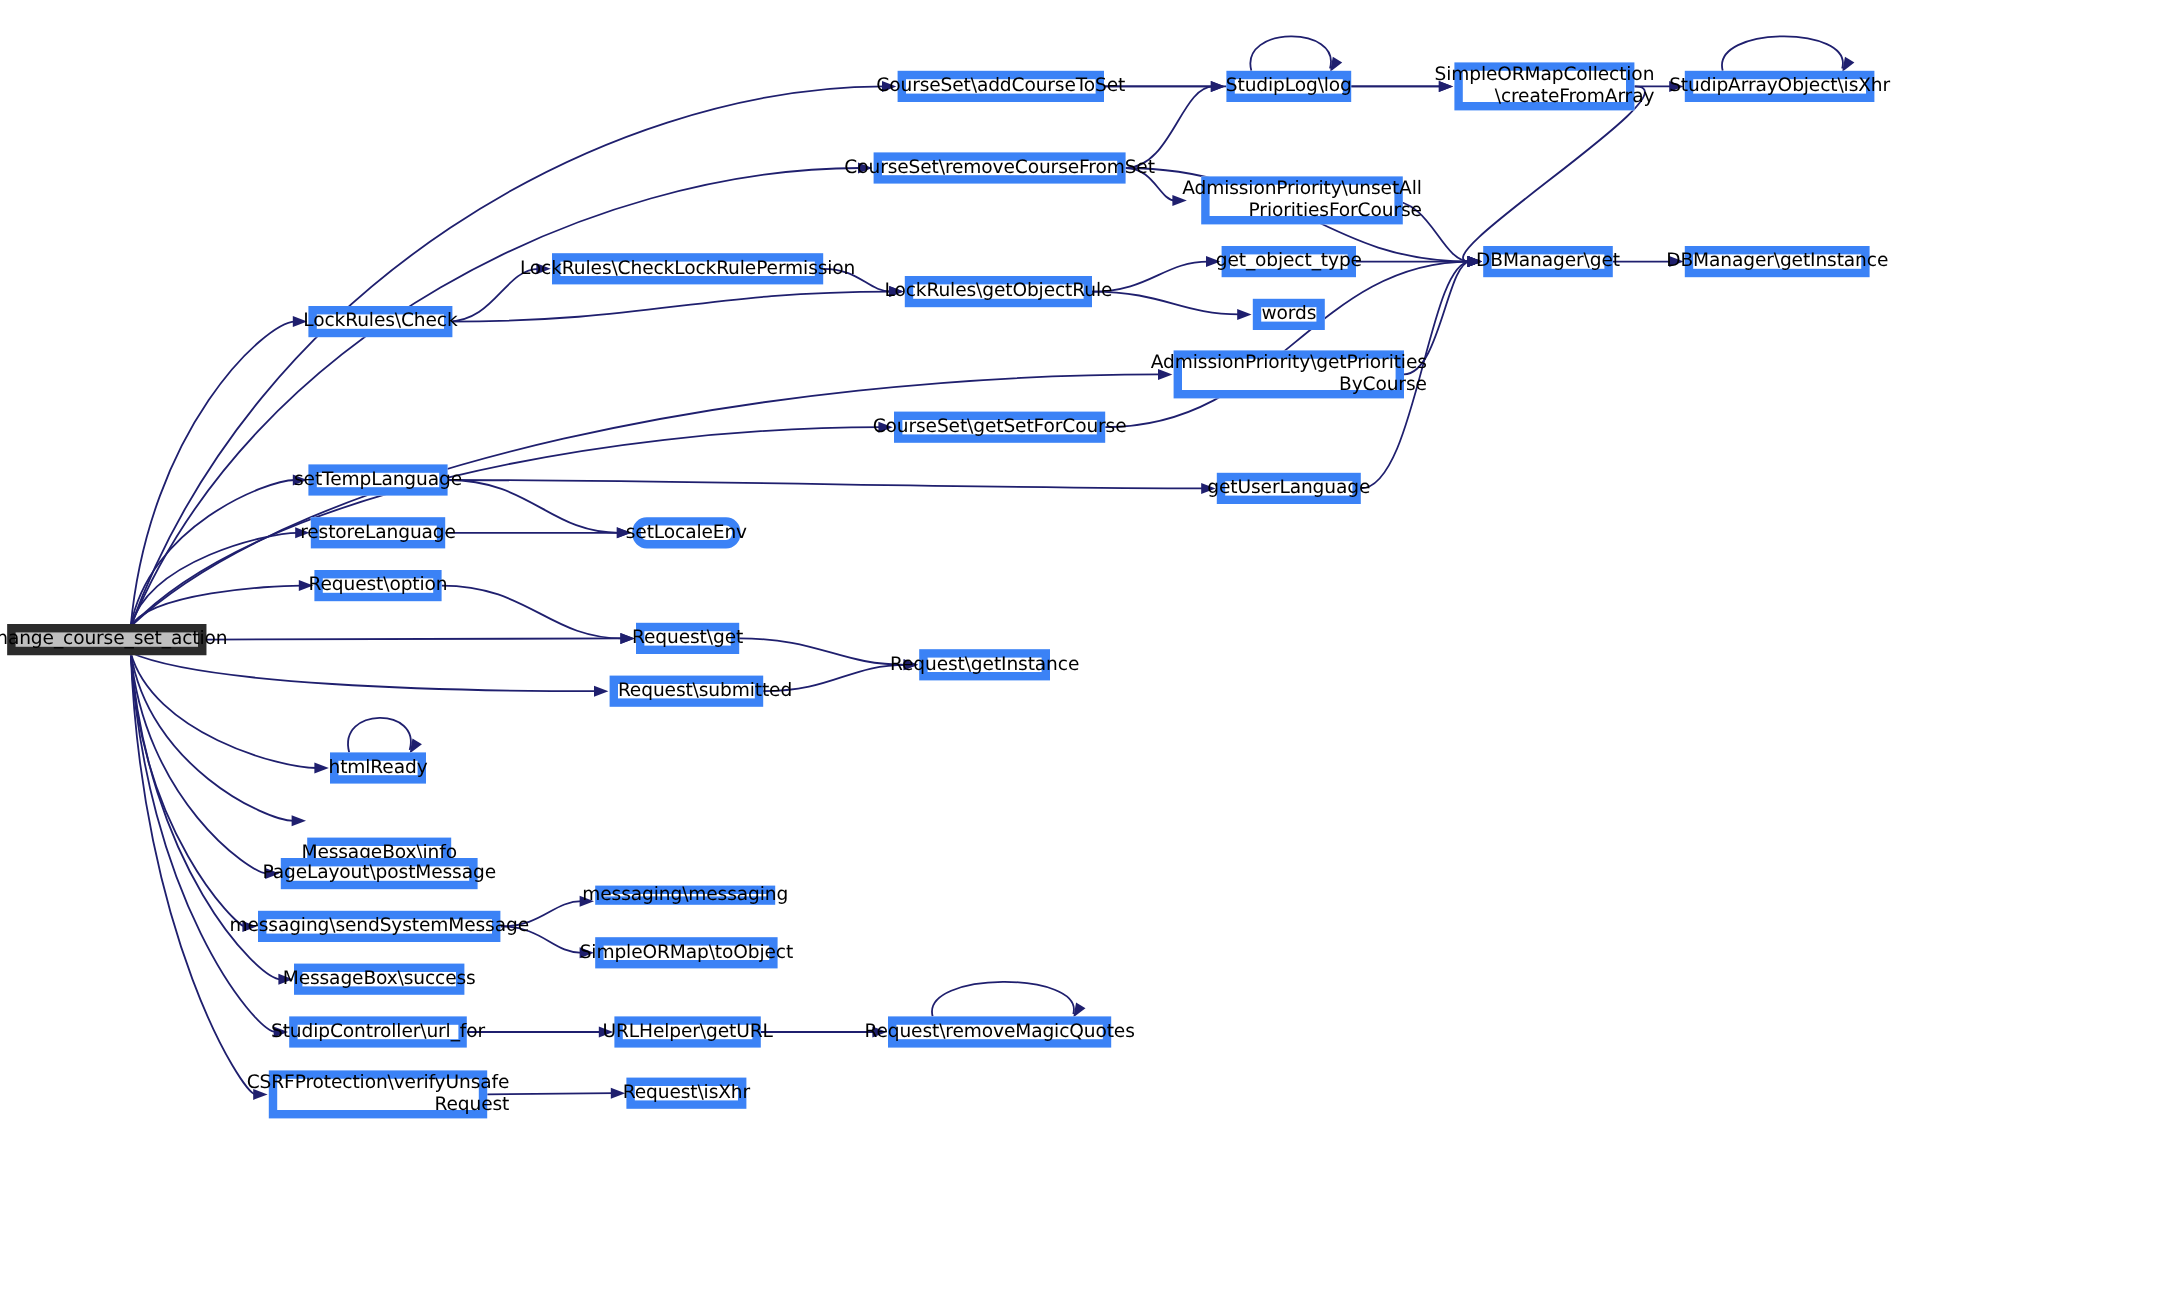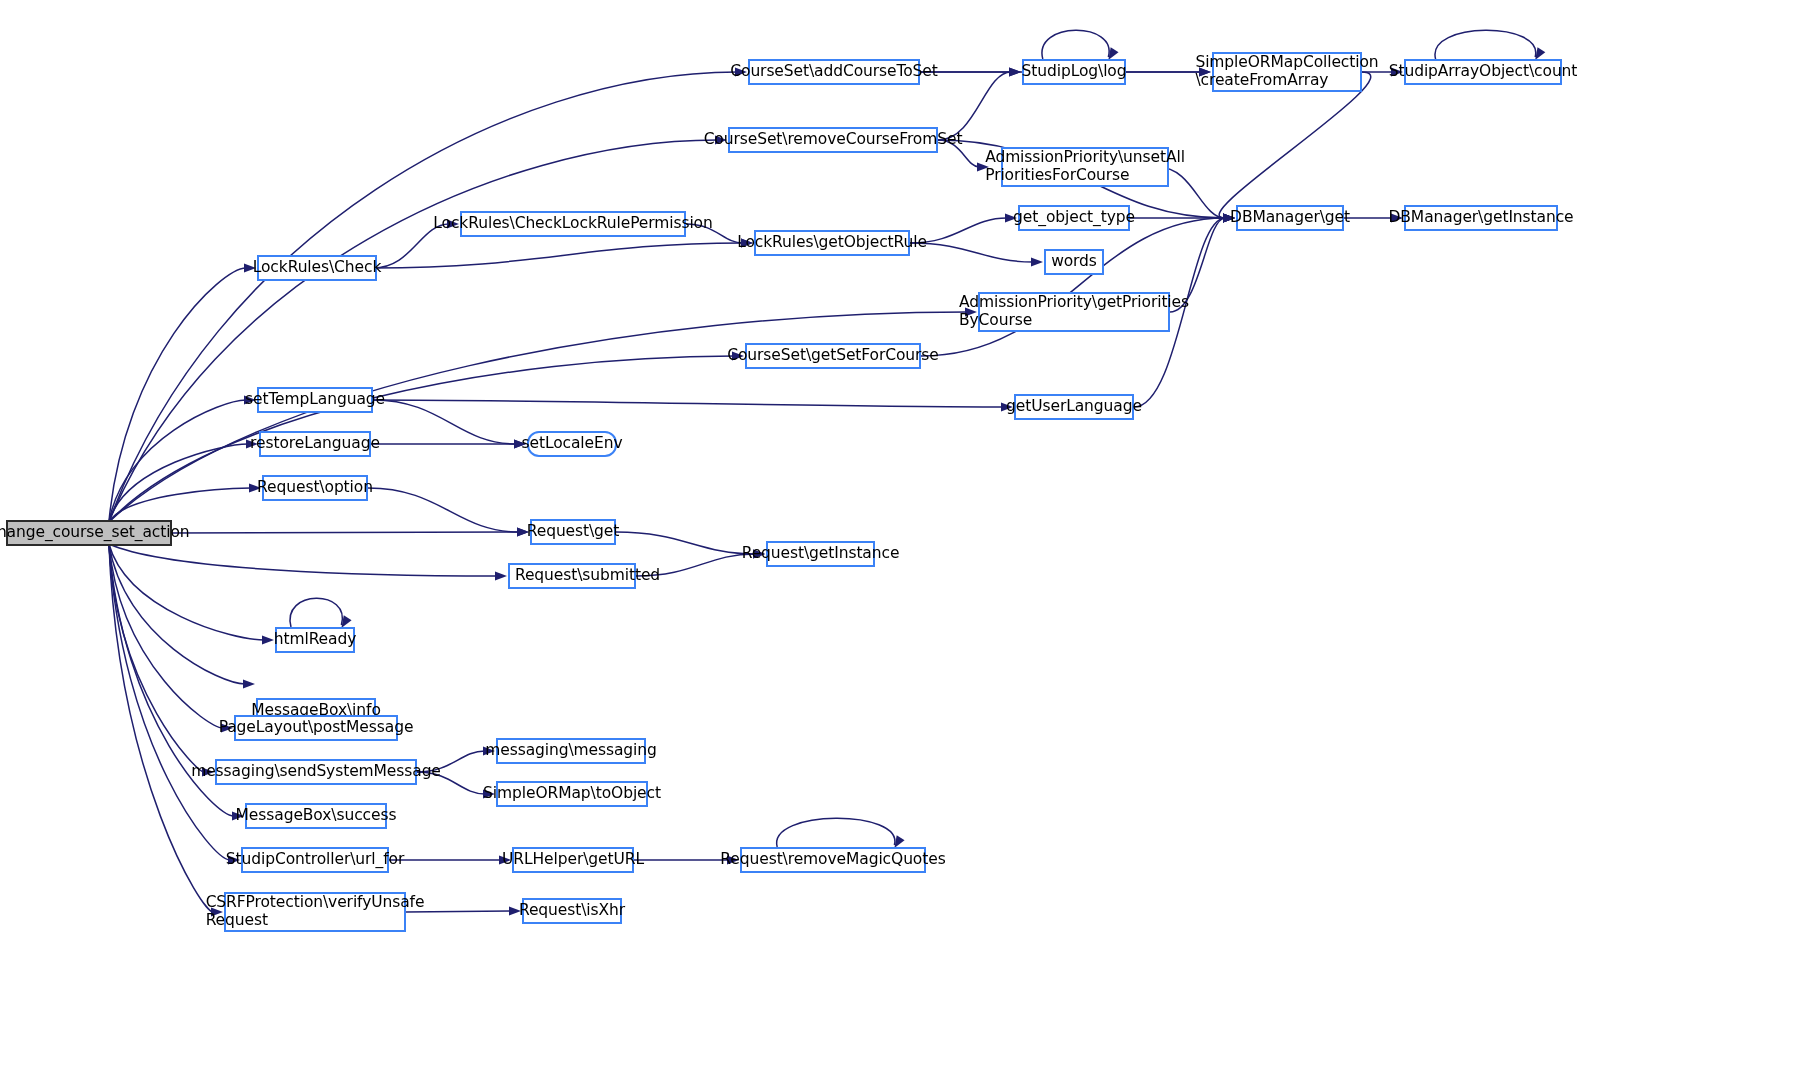--- a/index.html
+++ b/index.html
@@ -19,27 +19,27 @@
     position: absolute;
     left: 0;
     top: 0;
     width: 1809px;
     height: 1078px;
     pointer-events: none;
   }
   .node {
     position: absolute;
     box-sizing: border-box;
-    border: 2px solid #3b82f6;
+    border: 7px solid #3b82f6;
     background: #ffffff;
     color: #000000;
     display: flex;
     align-items: center;
     justify-content: center;
-    text-align: left;
+    text-align: right;
     font-size: 15.5px;
     line-height: 1.16;
     letter-spacing: -0.1px;
     white-space: pre-line;
     z-index: 5;
   }
   .node.root {
     background: #bfbfbf;
     border-color: #2b2b2b;
   }
@@ -159,21 +159,21 @@
       <path d="M406,912 L512,911" class="edge-path"></path>
       <polygon points="521.00,911.00 509.00,906.40 509.00,915.60" class="arrow-head"></polygon>
       <path d="M1344,218 L1394,218" class="edge-path"></path>
       <polygon points="1403.00,218.00 1391.00,213.40 1391.00,222.60" class="arrow-head"></polygon>
     </svg>
 <div class="node root" style="left: 6px; top: 520px; width: 166px; height: 26px;">change_course_set_action</div>
     <div class="node" style="left: 748px; top: 59px; width: 172px; height: 26px;">CourseSet\addCourseToSet</div>
     <div class="node" style="left: 1022px; top: 59px; width: 104px; height: 26px;">StudipLog\log</div>
     <div class="node" style="left: 1212px; top: 52px; width: 150px; height: 40px;">SimpleORMapCollection
 \createFromArray</div>
-    <div class="node" style="left: 1404px; top: 59px; width: 158px; height: 26px;">StudipArrayObject\count</div>
+    <div class="node" style="left: 1404px; top: 59px; width: 158px; height: 26px;">StudipArrayObject\isXhr</div>
     <div class="node" style="left: 728px; top: 127px; width: 210px; height: 26px;">CourseSet\removeCourseFromSet</div>
     <div class="node" style="left: 990px; top: 147px; width: 168px; height: 40px; margin-left: 11px;">AdmissionPriority\unsetAll
 PrioritiesForCourse</div>
     <div class="node" style="left: 1236px; top: 205px; width: 108px; height: 26px;">DBManager\get</div>
     <div class="node" style="left: 1404px; top: 205px; width: 154px; height: 26px;">DBManager\getInstance</div>
     <div class="node" style="left: 460px; top: 211px; width: 226px; height: 26px;">LockRules\CheckLockRulePermission</div>
     <div class="node" style="left: 754px; top: 230px; width: 156px; height: 26px;">LockRules\getObjectRule</div>
     <div class="node" style="left: 1018px; top: 205px; width: 112px; height: 26px;">get_object_type</div>
     <div class="node" style="left: 1044px; top: 249px; width: 60px; height: 26px;">words</div>
     <div class="node" style="left: 257px; top: 255px; width: 120px; height: 26px;">LockRules\Check</div>
@@ -185,21 +185,21 @@
     <div class="node" style="left: 259px; top: 431px; width: 112px; height: 26px;">restoreLanguage</div>
     <div class="node" style="left: 527px; top: 431px; width: 90px; height: 26px; border-radius: 12px;">setLocaleEnv</div>
     <div class="node" style="left: 262px; top: 475px; width: 106px; height: 26px;">Request\option</div>
     <div class="node" style="left: 530px; top: 519px; width: 86px; height: 26px;">Request\get</div>
     <div class="node" style="left: 766px; top: 541px; width: 109px; height: 26px;">Request\getInstance</div>
     <div class="node" style="left: 508px; top: 563px; width: 128px; height: 26px; padding-left: 31px;">Request\submitted</div>
     <div class="node" style="left: 275px; top: 627px; width: 80px; height: 26px;">htmlReady</div>
     <div class="node" style="left: 256px; top: 671px; width: 120px; height: 26px; margin-top: 27px;">MessageBox\info</div>
     <div class="node" style="left: 234px; top: 715px; width: 164px; height: 26px;">PageLayout\postMessage</div>
     <div class="node" style="left: 215px; top: 759px; width: 202px; height: 26px;">messaging\sendSystemMessage</div>
-    <div class="node" style="left: 496px; top: 738px; width: 150px; height: 26px;">messaging\messaging</div>
+    <div class="node" style="left: 496px; top: 738px; width: 150px; height: 16px;">messaging\messaging</div>
     <div class="node" style="left: 496px; top: 781px; width: 152px; height: 26px;">SimpleORMap\toObject</div>
     <div class="node" style="left: 245px; top: 803px; width: 142px; height: 26px;">MessageBox\success</div>
     <div class="node" style="left: 241px; top: 847px; width: 148px; height: 26px;">StudipController\url_for</div>
     <div class="node" style="left: 512px; top: 847px; width: 122px; height: 26px;">URLHelper\getURL</div>
     <div class="node" style="left: 740px; top: 847px; width: 186px; height: 26px;">Request\removeMagicQuotes</div>
     <div class="node" style="left: 224px; top: 892px; width: 182px; height: 40px;">CSRFProtection\verifyUnsafe
 Request</div>
     <div class="node" style="left: 522px; top: 898px; width: 100px; height: 26px;">Request\isXhr</div>
   </div>
 

